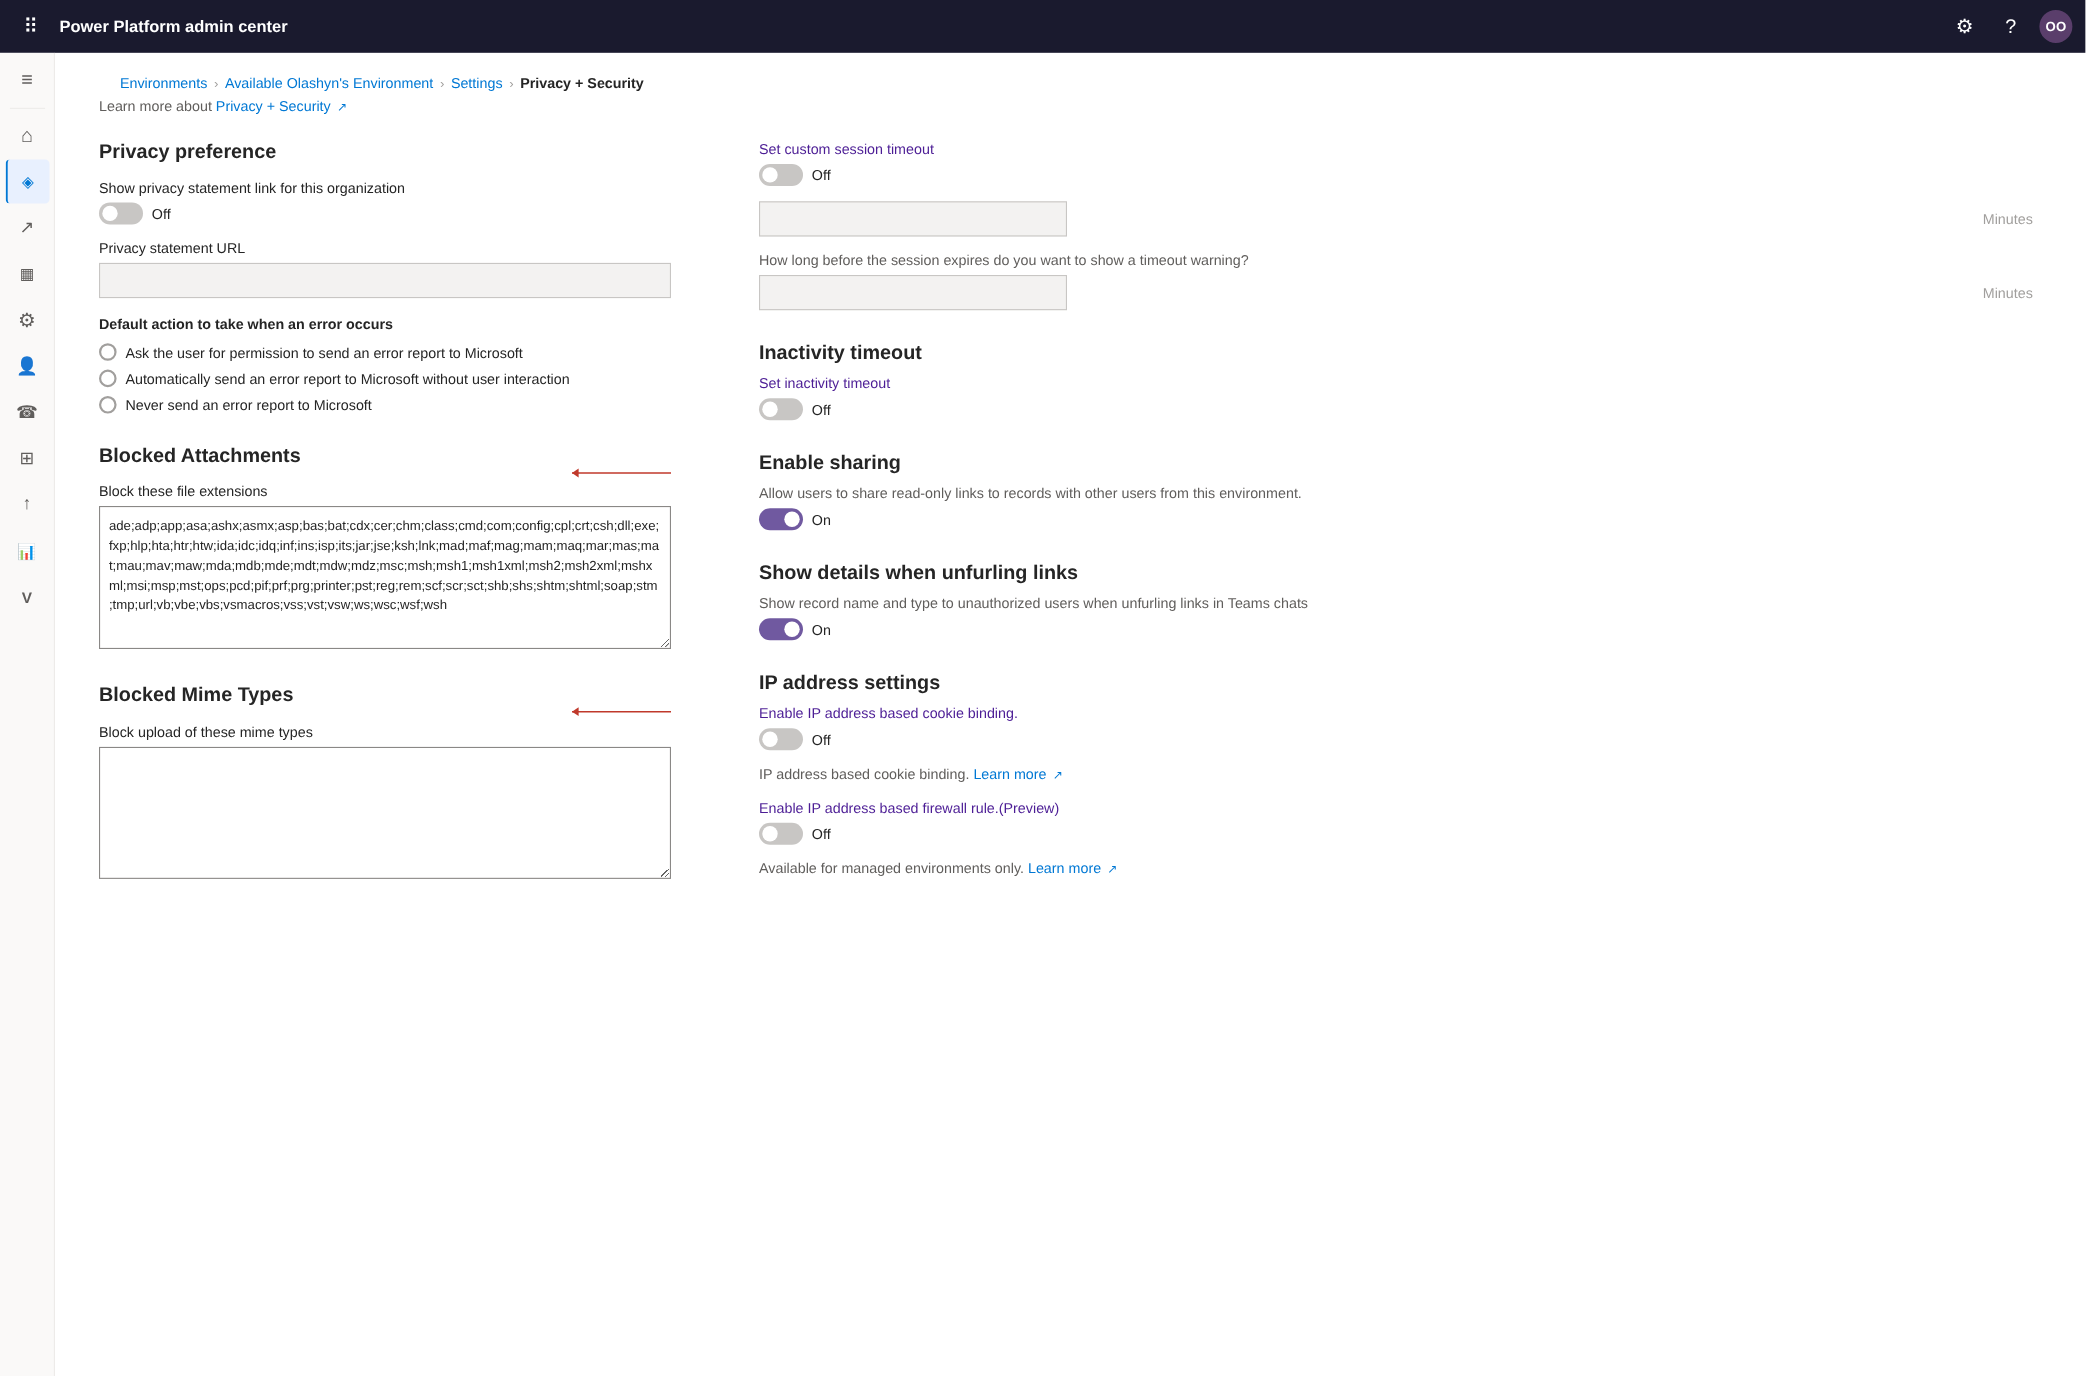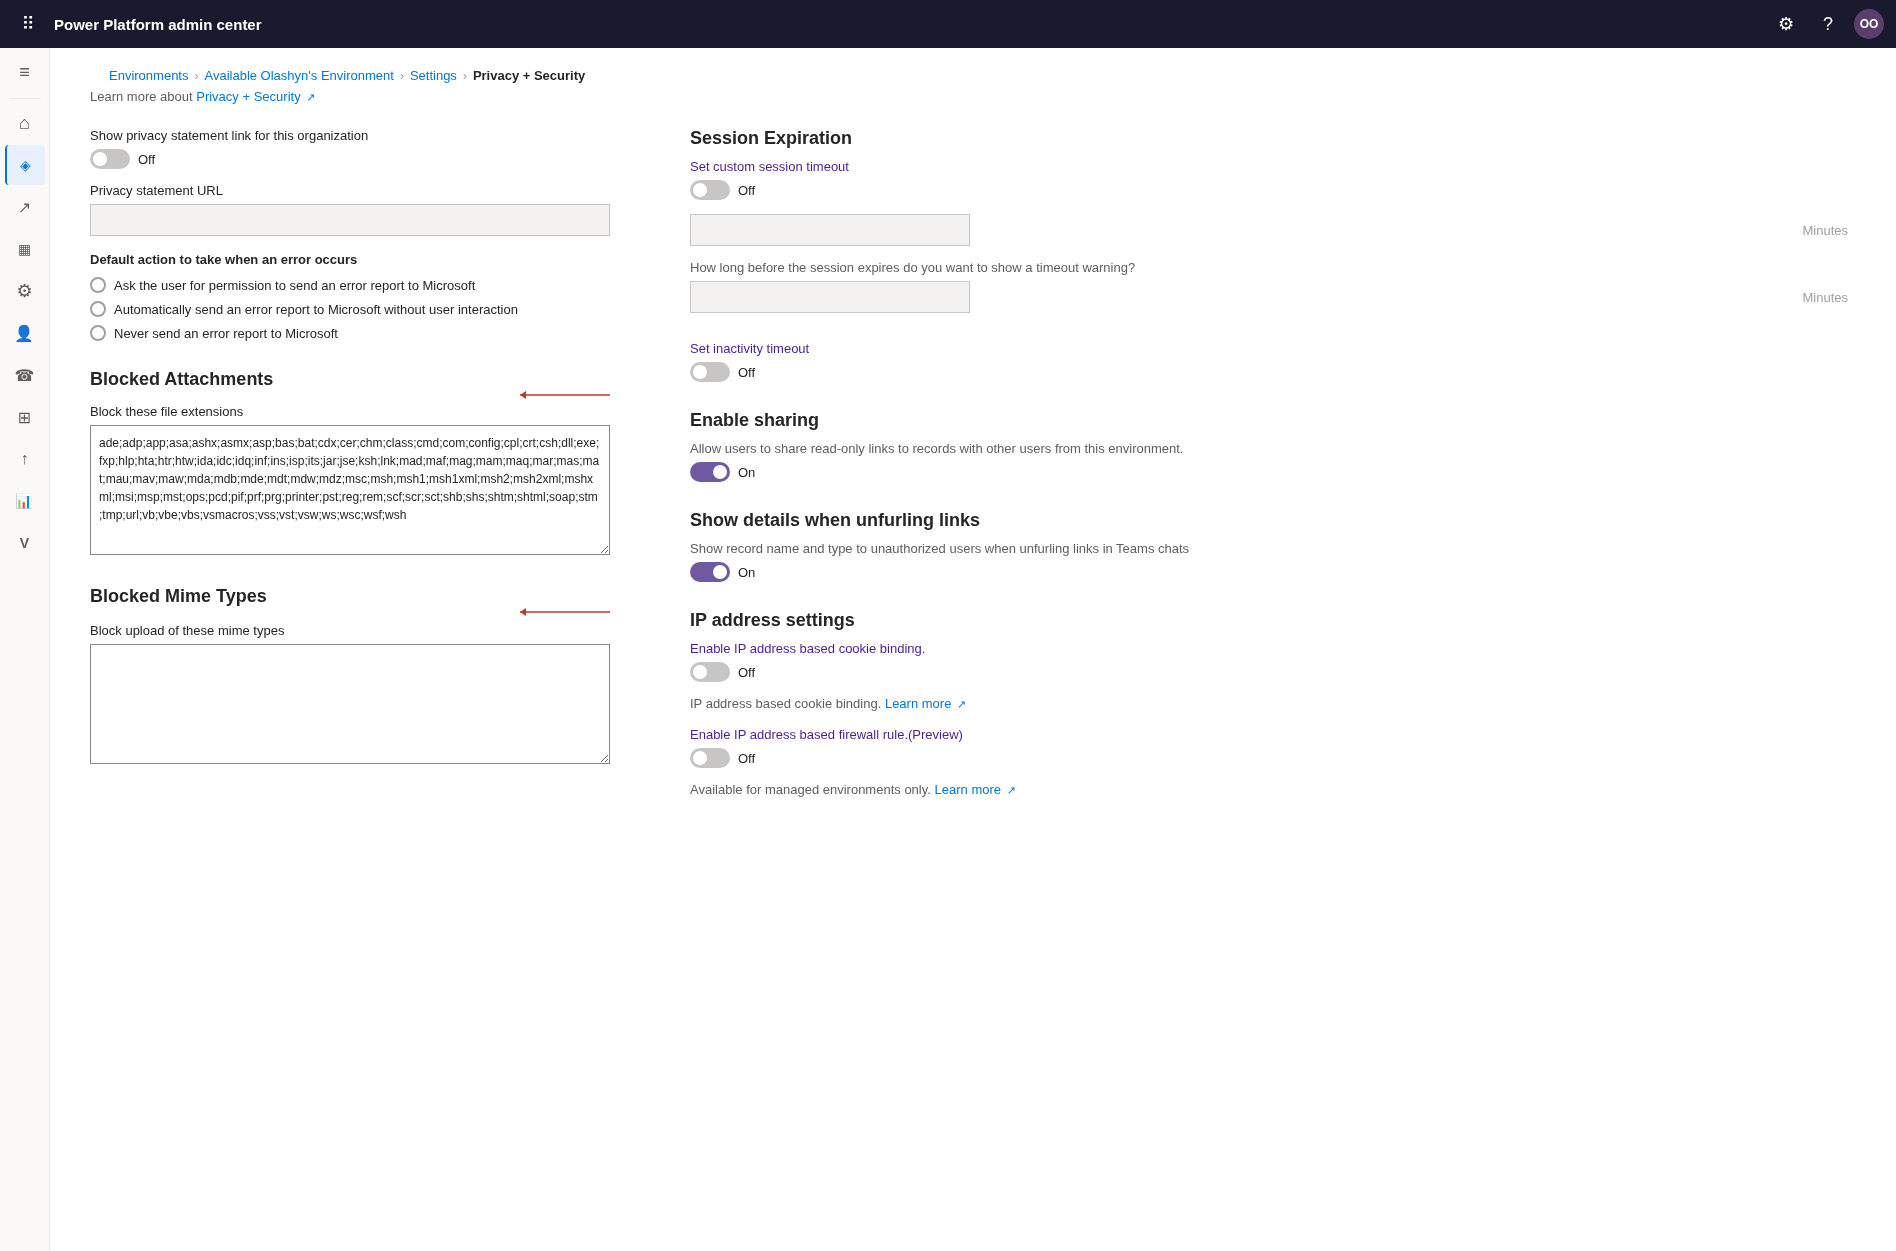--- a/index.html
+++ b/index.html
@@ -164,20 +164,21 @@
       <span>Learn more about </span>
       <a>Privacy + Security</a>
       <span class="external-icon">↗</span>
     </div>
 
     <div class="two-col">
 
       <div class="col-left">
 
         <div class="right-section">
+          <div class="section-heading">Privacy preference</div>
           <div class="section-label">Show privacy statement link for this organization</div>
           <div class="toggle-row">
             <div class="toggle"></div>
             <span class="toggle-label">Off</span>
           </div>
           <div class="section-label">Privacy statement URL</div>
           <input class="input-field" type="text" style="margin-bottom: 16px; background: rgb(243, 242, 241); border: 1px solid rgb(200, 198, 196);">
 
           <div class="section-label-bold">Default action to take when an error occurs</div>
           <div class="radio-group">
@@ -224,38 +225,38 @@
         <div class="right-section">
           <div class="section-label">Block upload of these mime types</div>
           <textarea class="textarea-empty" style=""></textarea>
         </div>
 
       </div>
 
       <div class="col-right">
 
         <div class="right-section">
-          <div class="right-section-heading">Session Expiration</div>
           <div class="right-label">Set custom session timeout</div>
           <div class="toggle-row">
             <div class="toggle"></div>
             <span class="toggle-label">Off</span>
           </div>
           <div class="input-minutes">
             <input type="text" style="width: 280px; border: 1px solid rgb(200, 198, 196); padding: 5px 70px 5px 8px; font-size: 13px; color: rgb(96, 94, 92); background: rgb(243, 242, 241); height: 32px;">
             <span class="unit" style="right: 8px; position: absolute; top: 50%; transform: translateY(-50%); font-size: 13px; color: rgb(161, 159, 157);">Minutes</span>
           </div>
           <div class="right-sublabel" style="margin-top: 8px;">How long before the session expires do you want to show a timeout warning?</div>
           <div class="input-minutes" style="margin-top: 6px;">
             <input type="text" style="width: 280px; border: 1px solid rgb(200, 198, 196); padding: 5px 70px 5px 8px; font-size: 13px; color: rgb(96, 94, 92); background: rgb(243, 242, 241); height: 32px;">
             <span style="margin-left: -70px; font-size: 13px; color: rgb(161, 159, 157); vertical-align: middle; position: absolute; right: 8px; top: 50%; transform: translateY(-50%);">Minutes</span>
           </div>
         </div>
 
         <div class="right-section">
+          <div class="right-section-heading">Inactivity timeout</div>
           <div class="right-label">Set inactivity timeout</div>
           <div class="toggle-row">
             <div class="toggle"></div>
             <span class="toggle-label">Off</span>
           </div>
         </div>
 
         <div class="right-section">
           <div class="right-section-heading">Enable sharing</div>
           <div class="right-sublabel">Allow users to share read-only links to records with other users from this environment.</div>

